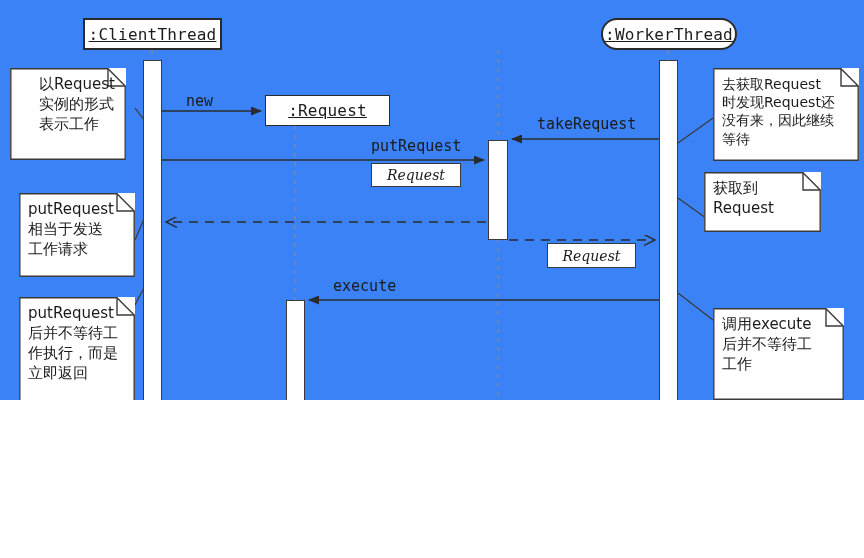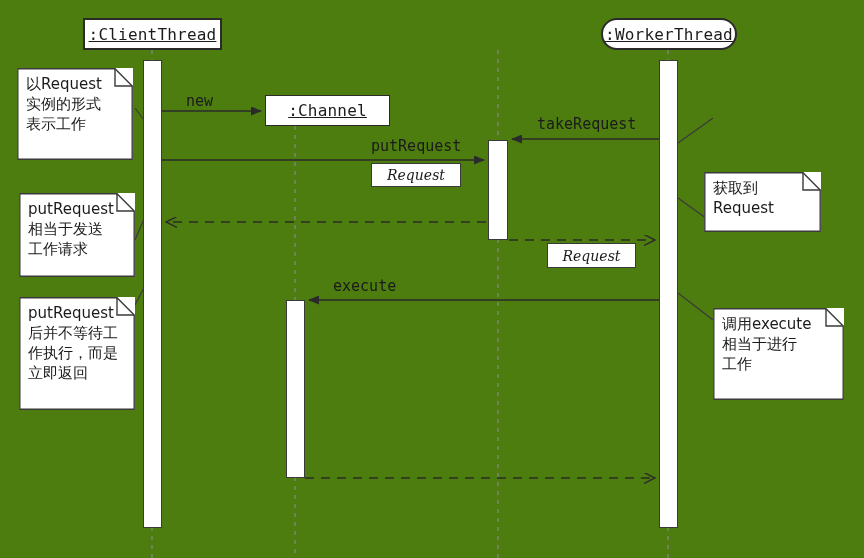--- a/index.html
+++ b/index.html
@@ -3,22 +3,22 @@
 <meta charset="utf-8">
 <style>
   html, body {
     margin: 0;
     padding: 0;
     background: #ffffff;
   }
   #diagram {
     position: relative;
     width: 864px;
-    height: 558px;
-    background: #4d7c0f;
+    height: 400px;
+    background: #3b82f6;
     font-family: "DejaVu Sans", sans-serif;
     overflow: hidden;
   }
   .svg-layer {
     position: absolute;
     left: 0;
     top: 0;
     width: 864px;
     height: 558px;
   }
@@ -150,21 +150,21 @@
       <line x1="717" y1="226" x2="678" y2="198"></line>
       <line x1="713" y1="320" x2="678" y2="293"></line>
     </g>
   </svg>
 
   <div class="obj-box active" style="left:83px; top:18px; width:139px; height:32px;">
     <span class="obj-label">:ClientThread</span>
   </div>
 
   <div class="obj-box" style="left:265px; top:95px; width:125px; height:31px;">
-    <span class="obj-label">:Channel</span>
+    <span class="obj-label">:Request</span>
   </div>
 
 
   <div class="obj-box active" style="left:601px; top:18px; width:136px; height:32px;border-radius:16px;">
     <span class="obj-label">:WorkerThread</span>
   </div>
 
   <div class="activation" style="left:143px; top:60px; width:19px; height:468px;"></div>
   <div class="activation" style="left:286px; top:300px; width:19px; height:178px;"></div>
   <div class="activation" style="left:488px; top:140px; width:20px; height:100px;"></div>
@@ -175,21 +175,21 @@
   <div class="msg-label" style="left:537px; top:115px;">takeRequest</div>
   <div class="msg-label" style="left:333px; top:277px;">execute</div>
 
   <div class="param-box" style="left:371px; top:163px; width:90px; height:24px;">
     <span>Request</span>
   </div>
   <div class="param-box" style="left:547px; top:243px; width:89px; height:25px;">
     <span>Request</span>
   </div>
 
-  <div class="note" style="left:17px; top:68px; width:116px; height:92px;">
+  <div class="note" style="left:10px; top:68px; width:116px; height:92px;padding-left:20px;">
     <svg class="note-shape" viewBox="0 0 116 92" preserveAspectRatio="none">
       <path d="M0.8,0.8 L98,0.8 L115.2,18 L115.2,91.2 L0.8,91.2 Z" fill="#ffffff" stroke="#3a3a3a" stroke-width="1.4"></path>
       <path d="M98,0.8 L98,18 L115.2,18" fill="none" stroke="#3a3a3a" stroke-width="1.4"></path>
     </svg>
     <div class="note-text">以Request
 实例的形式
 表示工作</div>
   </div>
 
   <div class="note" style="left:19px; top:193px; width:116px; height:84px;">
@@ -206,33 +206,43 @@
     <svg class="note-shape" viewBox="0 0 116 113" preserveAspectRatio="none">
       <path d="M0.8,0.8 L98,0.8 L115.2,18 L115.2,112.2 L0.8,112.2 Z" fill="#ffffff" stroke="#3a3a3a" stroke-width="1.4"></path>
       <path d="M98,0.8 L98,18 L115.2,18" fill="none" stroke="#3a3a3a" stroke-width="1.4"></path>
     </svg>
     <div class="note-text">putRequest
 后并不等待工
 作执行，而是
 立即返回</div>
   </div>
 
+  <div class="note" style="left:713px; top:68px; width:146px; height:93px;">
+    <svg class="note-shape" viewBox="0 0 146 93" preserveAspectRatio="none">
+      <path d="M0.8,0.8 L128,0.8 L145.2,18 L145.2,92.2 L0.8,92.2 Z" fill="#ffffff" stroke="#3a3a3a" stroke-width="1.4"></path>
+      <path d="M128,0.8 L128,18 L145.2,18" fill="none" stroke="#3a3a3a" stroke-width="1.4"></path>
+    </svg>
+    <div class="note-text" style="font-size:14px; line-height:1.3;">去获取Request
+时发现Request还
+没有来，因此继续
+等待</div>
+  </div>
 
   <div class="note" style="left:704px; top:172px; width:117px; height:60px;">
     <svg class="note-shape" viewBox="0 0 117 60" preserveAspectRatio="none">
       <path d="M0.8,0.8 L99,0.8 L116.2,18 L116.2,59.2 L0.8,59.2 Z" fill="#ffffff" stroke="#3a3a3a" stroke-width="1.4"></path>
       <path d="M99,0.8 L99,18 L116.2,18" fill="none" stroke="#3a3a3a" stroke-width="1.4"></path>
     </svg>
     <div class="note-text">获取到
 Request</div>
   </div>
 
   <div class="note" style="left:713px; top:308px; width:131px; height:92px;">
     <svg class="note-shape" viewBox="0 0 131 92" preserveAspectRatio="none">
       <path d="M0.8,0.8 L113,0.8 L130.2,18 L130.2,91.2 L0.8,91.2 Z" fill="#ffffff" stroke="#3a3a3a" stroke-width="1.4"></path>
       <path d="M113,0.8 L113,18 L130.2,18" fill="none" stroke="#3a3a3a" stroke-width="1.4"></path>
     </svg>
     <div class="note-text">调用execute
-相当于进行
+后并不等待工
 工作</div>
   </div>
 
 </div>
 
 </body></html>

